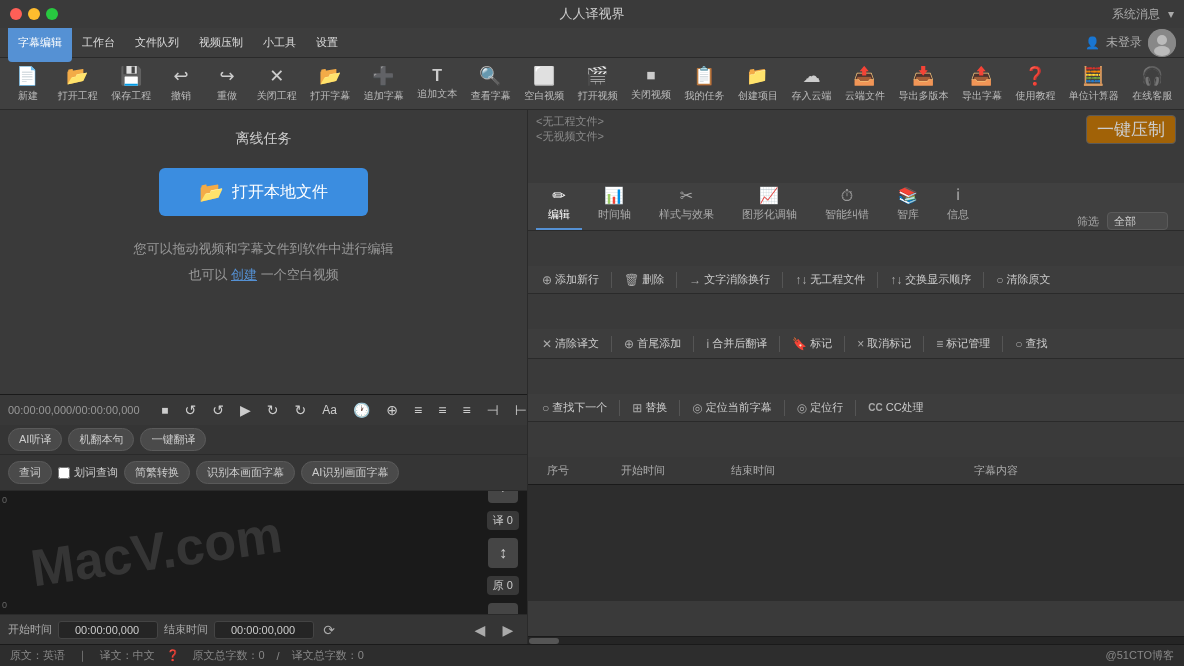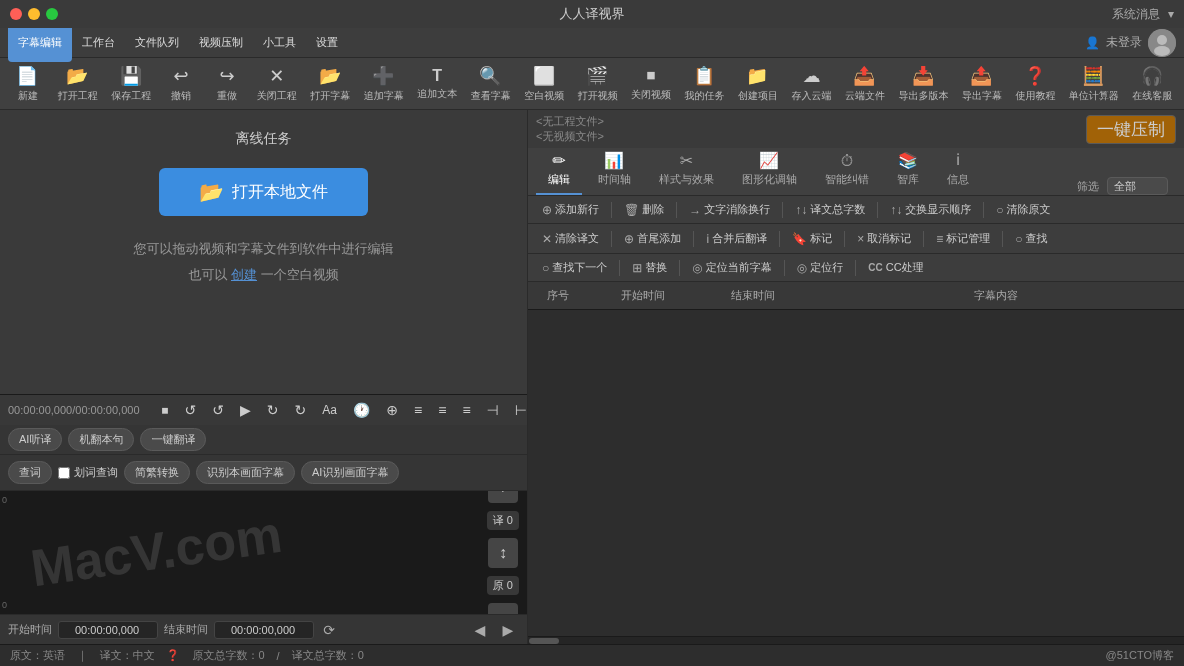--- a/index.html
+++ b/index.html
@@ -260,20 +260,21 @@
       font-size: 16px;
       color: #ccc;
     }
 
     
     .right-panel {
       flex: 1;
       background: #3a3a3a;
       display: flex;
       flex-direction: column;
+      gap: 35px;
     }
 
     .right-header {
       padding: 4px 8px;
       background: #3a3a3a;
       font-size: 11px;
       color: #888;
       display: flex;
       justify-content: space-between;
       align-items: center;
@@ -742,21 +743,21 @@
         <span>删除</span>
       </div>
       <div class="action-divider"></div>
       <div class="action-btn">
         <span class="a-icon">→</span>
         <span>文字消除换行</span>
       </div>
       <div class="action-divider"></div>
       <div class="action-btn">
         <span class="a-icon">↑↓</span>
-        <span>译文总字数</span>
+        <span>无工程文件</span>
       </div>
       <div class="action-divider"></div>
       <div class="action-btn">
         <span class="a-icon">↑↓</span>
         <span>交换显示顺序</span>
       </div>
       <div class="action-divider"></div>
       <div class="action-btn">
         <span class="a-icon">○</span>
         <span>清除原文</span>

